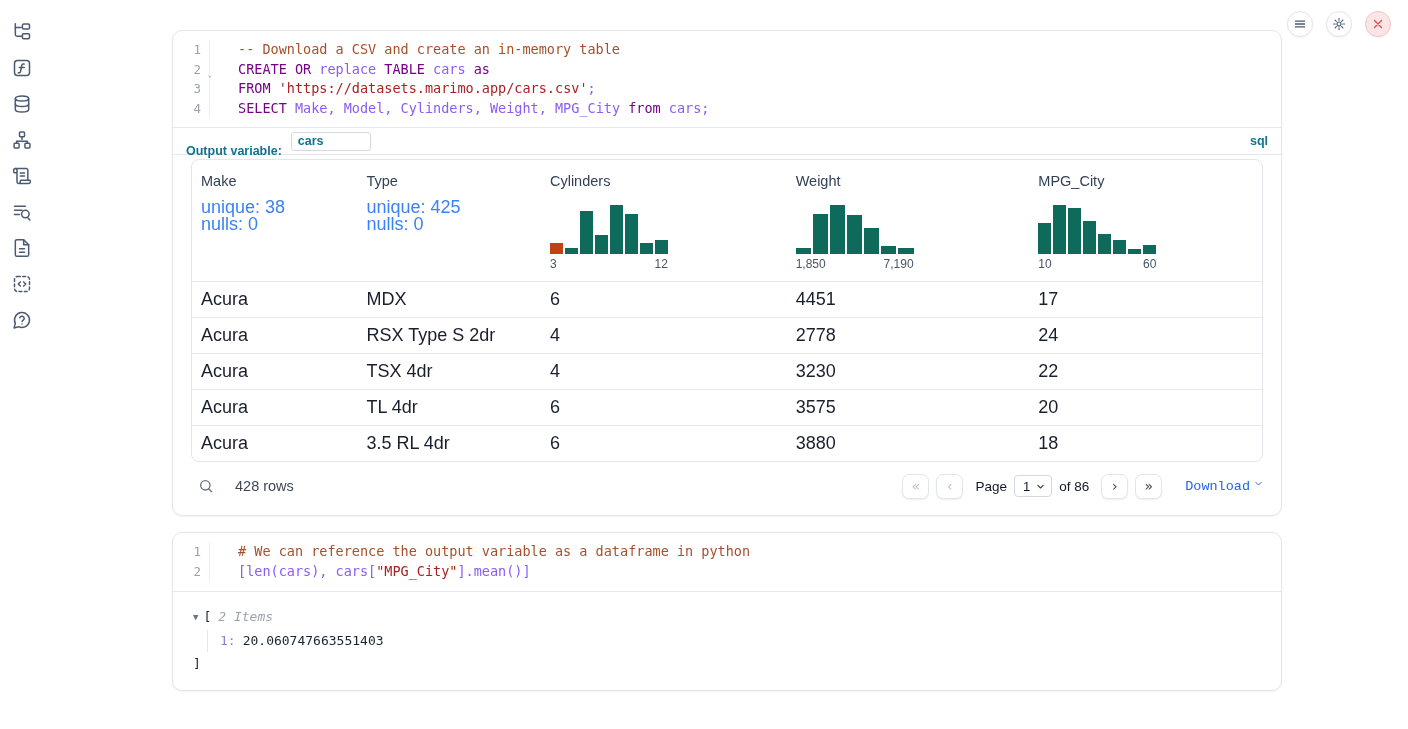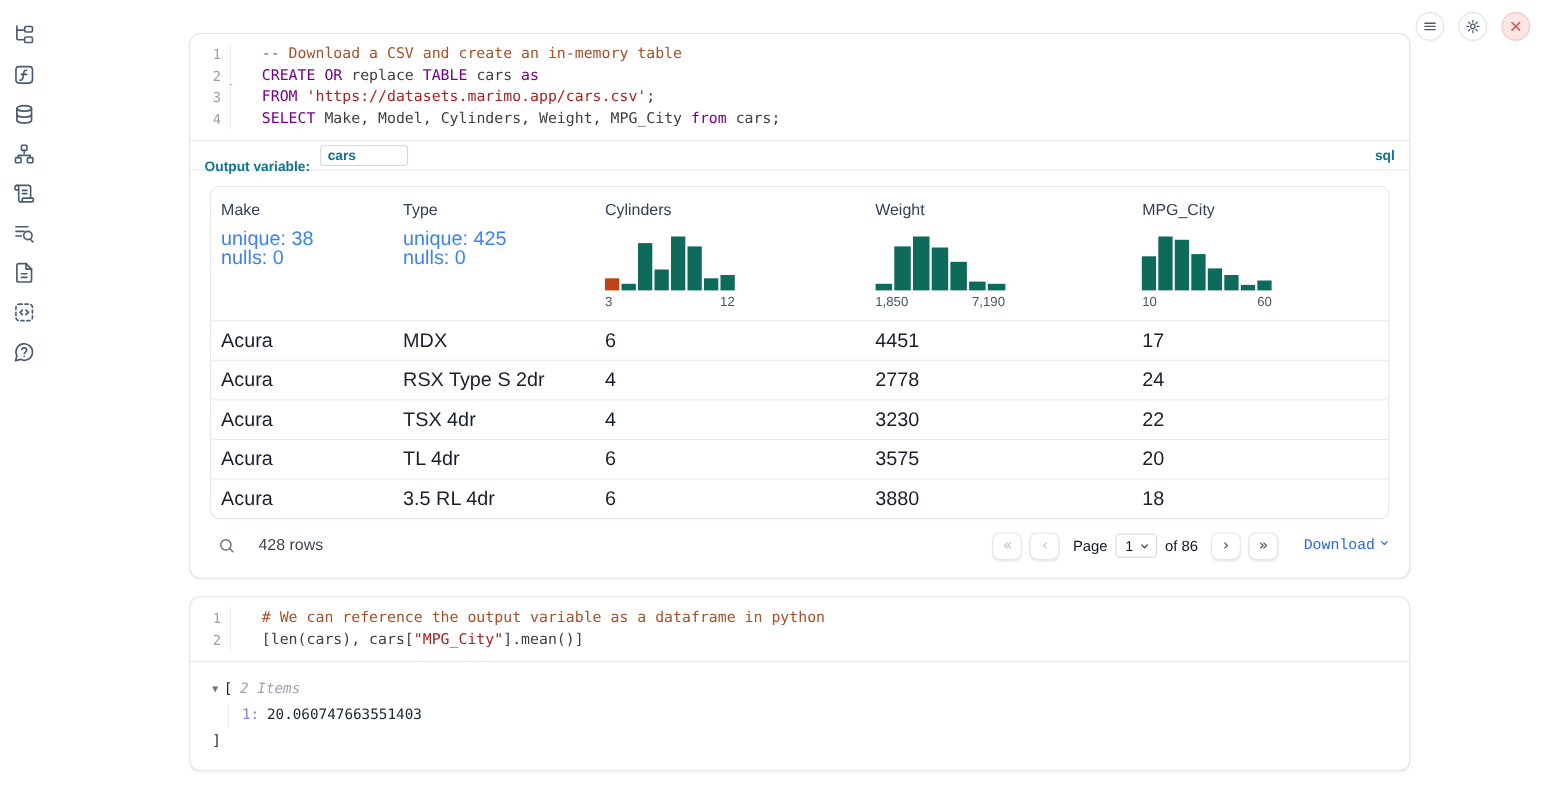--- a/index.html
+++ b/index.html
@@ -31,33 +31,33 @@
   .code-area { padding:9px 0; }
   .code-line { display:flex; line-height:19.6px;
     font-family:"DejaVu Sans Mono", monospace; font-size:13.5px; }
   .gutter { width:36px; flex:none; text-align:right; color:#9AA1AC;
     font-size:12.5px; padding-right:8px; position:relative; }
   .fold-chev { position:absolute; right:-3px; top:6px; font-size:7px; color:#9AA1AC; }
   .code-text { border-left:1px solid #ECEEF1; padding-left:28px; white-space:pre; color:#1F2328; }
   .tok.kw { color:#770088; }
   .tok.cm { color:#A5512A; }
   .tok.st { color:#AA2222; }
-  .tok.pl { color:#404040; }
+  .tok.pl { color:#8b5cf6; }
 
   
   .outvar { display:flex; align-items:center; border-top:1px solid #E3E6EA;
     padding:4px 13px; height:27px; }
   .outvar-label { font-size:12.5px; font-weight:bold; color:#0E7490;margin-top:20px; }
   .outvar-input { margin-left:9px; width:80px; height:19px; border:1px solid #D4D9DF;
     border-radius:3px; font-family:"Liberation Sans",sans-serif; font-weight:bold;
     font-size:12.5px; color:#0E7490; padding:0 6px; outline:none; }
   .lang-tag { margin-left:auto; font-size:12.5px; font-weight:bold; color:#0E7490; }
 
   
-  .cell-output { border-top:1px solid #E3E6EA; padding:14px 18px 16px; }
+  .cell-output { border-top:1px solid #E3E6EA; padding:4px 18px 16px; }
 
   
   .dtable { border:1px solid #E3E6EA; border-radius:8px; overflow:hidden; }
   .dtable table { width:100%; border-collapse:collapse; table-layout:fixed; }
   col.c-make{width:165px} col.c-model{width:183px} col.c-cyl{width:245px}
   col.c-wt{width:242px} col.c-mpg{width:232px}
   th { text-align:left; vertical-align:top; padding:13px 8px 10px 9px;
     font-weight:400; font-size:14.5px; color:#334155; }
   .th-stats { margin-top:10px; font-size:18px; color:#3b82f6; line-height:17px; }
   .hist { width:118px; margin-top:13px; }

